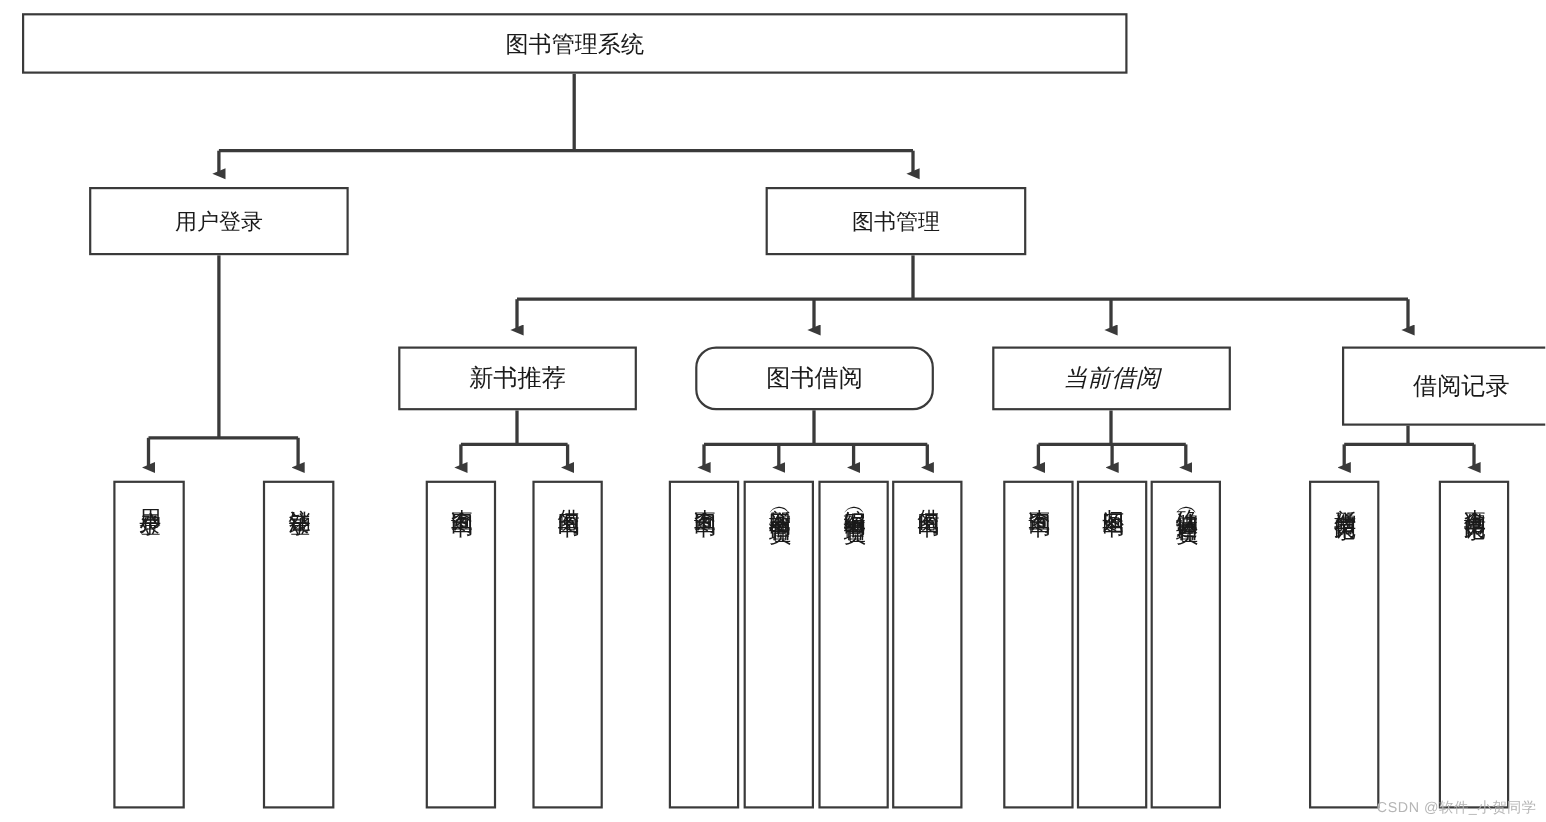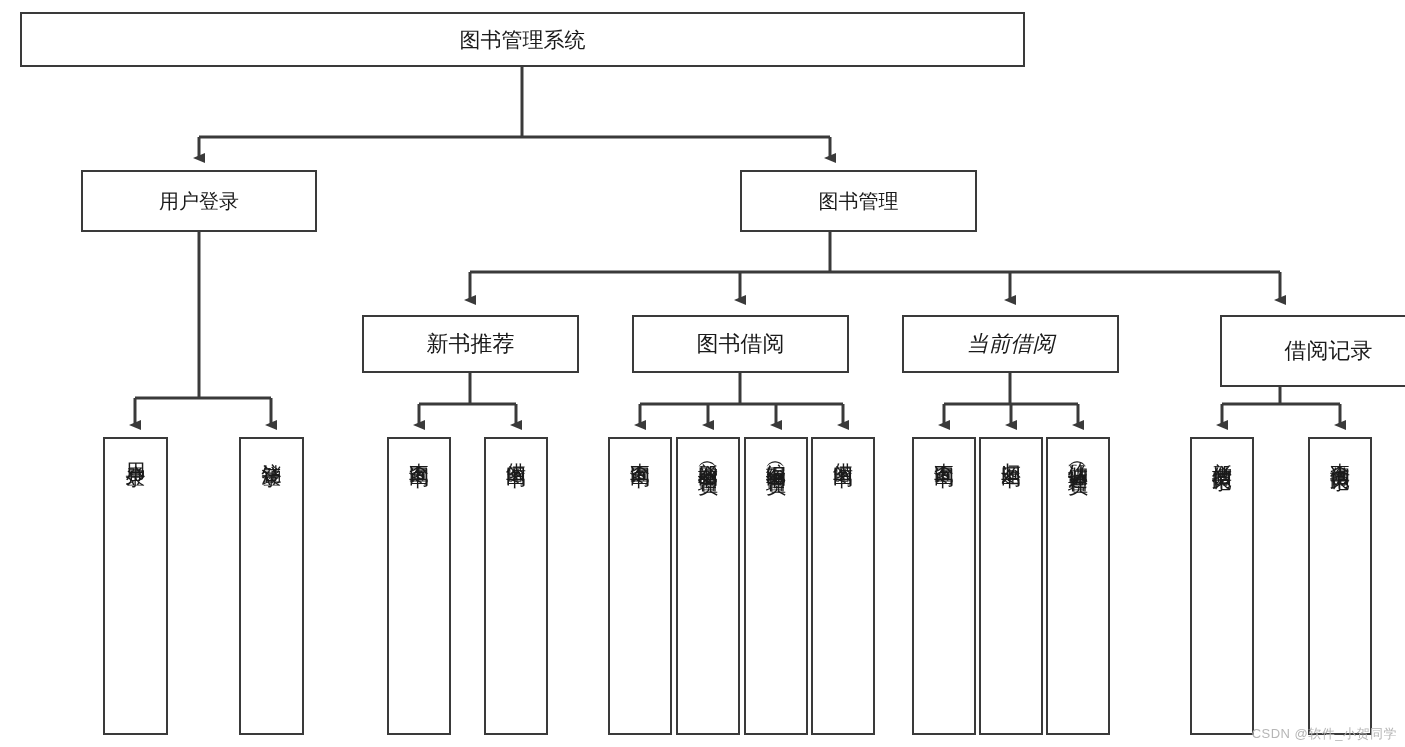--- a/index.html
+++ b/index.html
@@ -122,28 +122,28 @@
     </g>
   </svg>
 
   <div class="node level0" style="left:20px; top:12px; width:1005px; height:55px;">
     <span>图书管理系统</span>
   </div>
 
   <div class="node level1" style="left:81px; top:170px; width:236px; height:62px;">
     <span>用户登录</span>
   </div>
-  <div class="node level1" style="left:740px; top:170px; width:237px; height:62px;">
+  <div class="node level1" style="left:696px; top:170px; width:237px; height:62px;">
     <span>图书管理</span>
   </div>
 
   <div class="node level2" style="left:362px; top:315px; width:217px; height:58px;">
     <span>新书推荐</span>
   </div>
-  <div class="node level2" style="left:632px; top:315px; width:217px; height:58px;">
+  <div class="node level2" style="left:632px; top:315px; width:217px; height:58px;border-radius:19px;">
     <span>图书借阅</span>
   </div>
   <div class="node level2" style="left:902px; top:315px; width:217px; height:58px;font-style:italic;">
     <span>当前借阅</span>
   </div>
   <div class="node level2" style="left:1220px; top:315px; width:217px; height:72px;">
     <span>借阅记录</span>
   </div>
 
   <div class="node leaf" style="left:103px; top:437px; width:65px; height:298px;">

